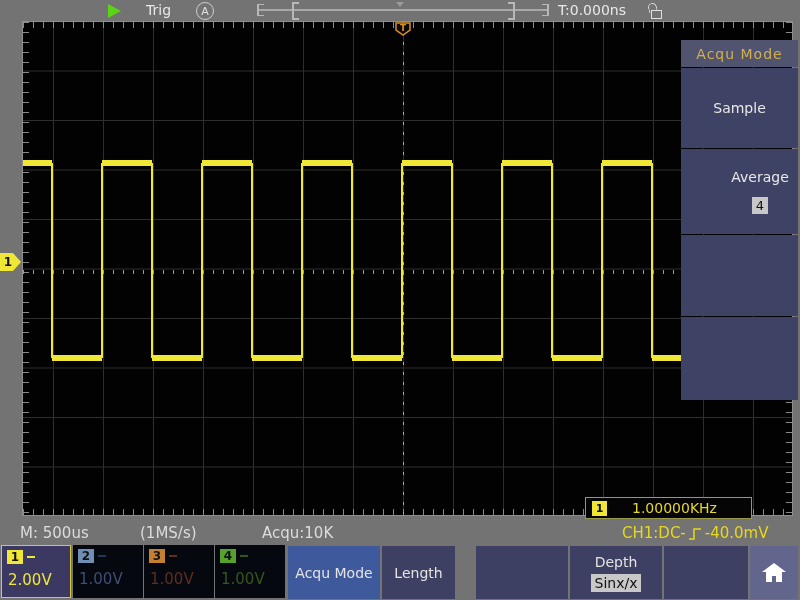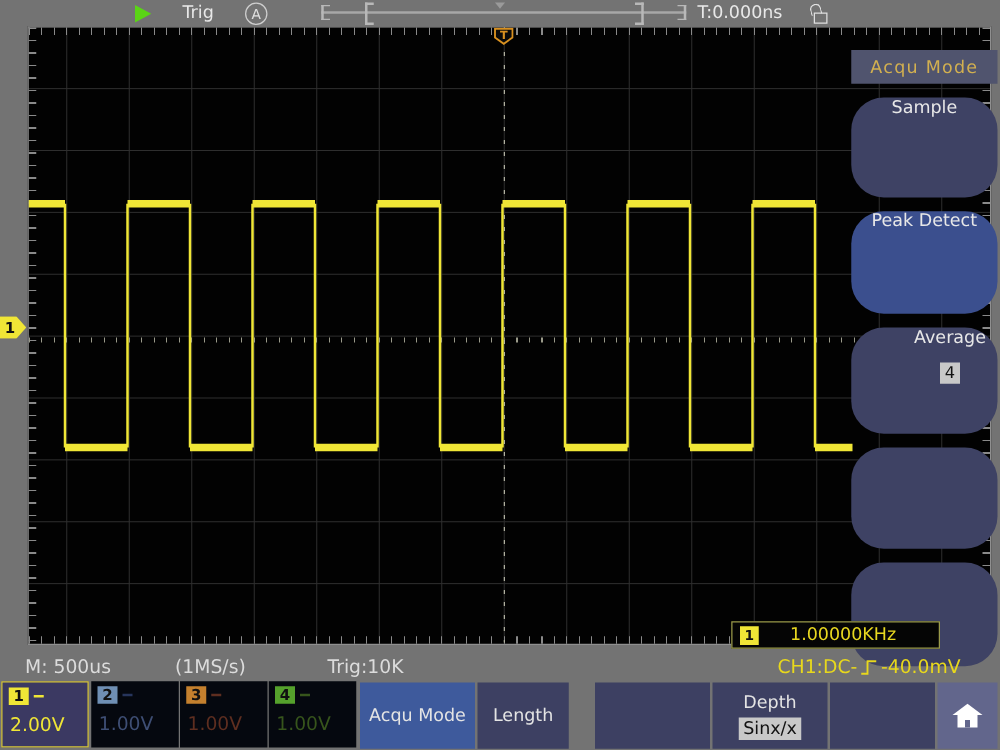--- a/index.html
+++ b/index.html
@@ -50,22 +50,22 @@
   .t-marker{left:372px;top:0;}
   .ch-marker{left:0;top:253px;width:21px;height:18px;background:#f0e636;
              clip-path:polygon(0 0,62% 0,100% 50%,62% 100%,0 100%);
              color:#111;font-size:12px;font-weight:bold;display:flex;align-items:center;justify-content:center;
              padding-right:5px;box-sizing:border-box;}
 
   
   #side-menu{left:681px;top:40px;width:117px;display:flex;flex-direction:column;}
   .sm-header{height:27px;background:#50546e;color:#d2b050;font-size:14px;
              display:flex;align-items:center;justify-content:center;letter-spacing:1px;}
-  .sm-item{margin-top:11px;background:#3e4264;color:#e8e8e8;font-size:14px;
-           display:flex;flex-direction:column;align-items:center;gap:12px;border-radius:26px;}
+  .sm-item{margin-top:1px;background:#3e4264;color:#e8e8e8;font-size:14px;
+           display:flex;flex-direction:column;align-items:center;justify-content:center;gap:12px;}
   .sm-item.selected{background:#3b4f8e;}
   .sm-value{background:#c8c8c8;color:#111;font-size:13px;padding:0 4px;line-height:17px;}
 
   
   #freq-box{left:585px;top:497px;width:165px;height:20px;border:1px solid #9a9a4a;background:#050505;
             display:flex;align-items:center;}
   .freq-badge{width:15px;height:15px;background:#f0e636;color:#111;font-size:11px;font-weight:bold;
               display:flex;align-items:center;justify-content:center;margin-left:6px;}
   .freq-value{color:#e8d820;font-size:14px;margin-left:25px;}
 
@@ -165,39 +165,36 @@
     <span>1</span>
   </div>
 
   <div id="side-menu" class="abs">
     <div class="sm-header">
       <span>Acqu Mode</span>
     </div>
     <div class="sm-item" style="height:80px;">
       <span>Sample</span>
     </div>
-    <div class="sm-item selected" style="height:82px;">
-      <span>Peak Detect</span>
-    </div>
     <div class="sm-item" style="height:85px;padding-left:41px;">
       <span>Average</span>
       <span class="sm-value">4</span>
     </div>
     <div class="sm-item" style="height:81px;"></div>
     <div class="sm-item" style="height:83px;"></div>
   </div>
 
   <div id="freq-box" class="abs">
     <span class="freq-badge">1</span>
     <span class="freq-value">1.00000KHz</span>
   </div>
 
   <div class="abs sb-text" style="left:20px;">M: 500us</div>
   <div class="abs sb-text" style="left:140px;">(1MS/s)</div>
-  <div class="abs sb-text" style="left:262px;">Trig:10K</div>
+  <div class="abs sb-text" style="left:262px;">Acqu:10K</div>
   <div id="trig-info" class="abs">
     <span>CH1:DC-</span>
     <svg width="15" height="17" style="margin:0 2px;">
       <polyline points="1,14 6,14 6,4 13,4" fill="none" stroke="#e8d81c" stroke-width="1.5"></polyline>
     </svg>
     <span>-40.0mV</span>
   </div>
 
   <div id="ch1-box" class="abs ch-box">
     <div class="ch-head">

